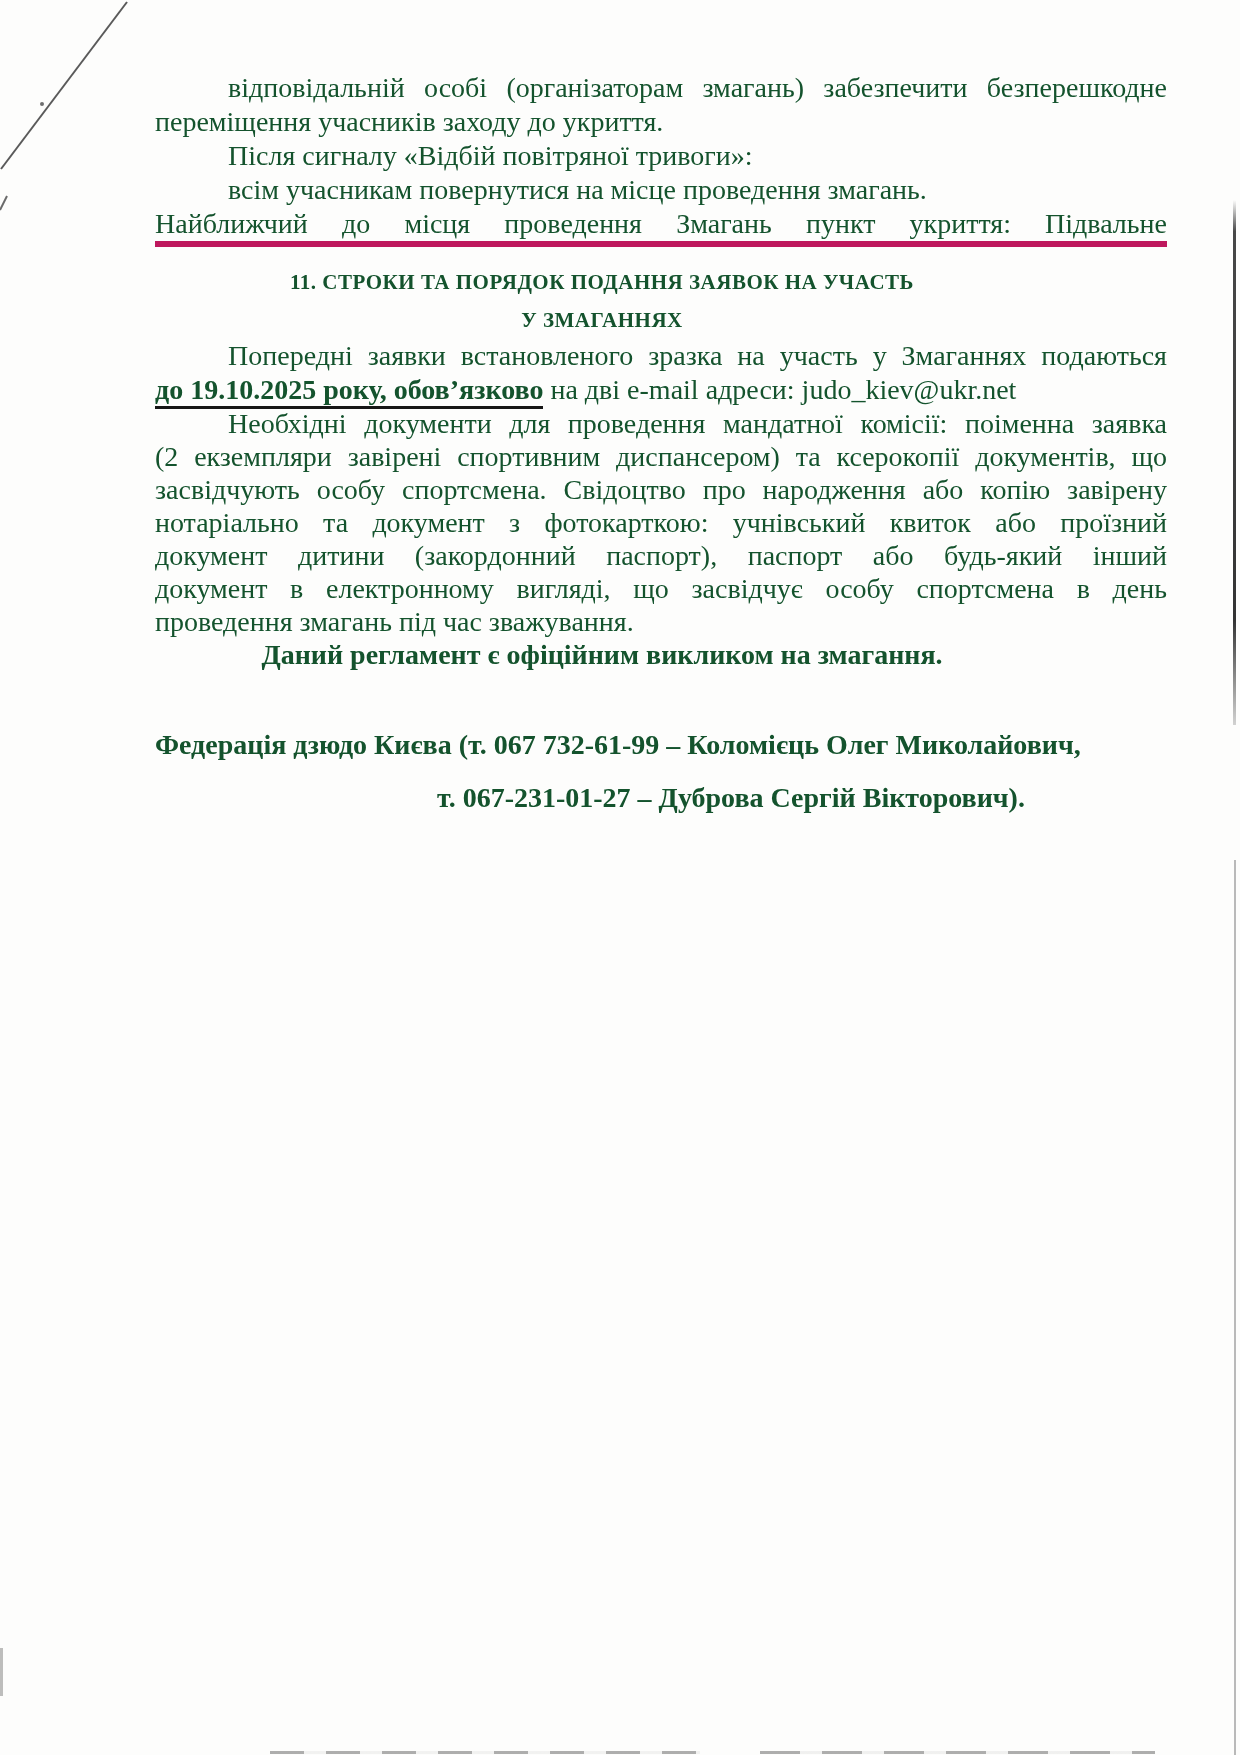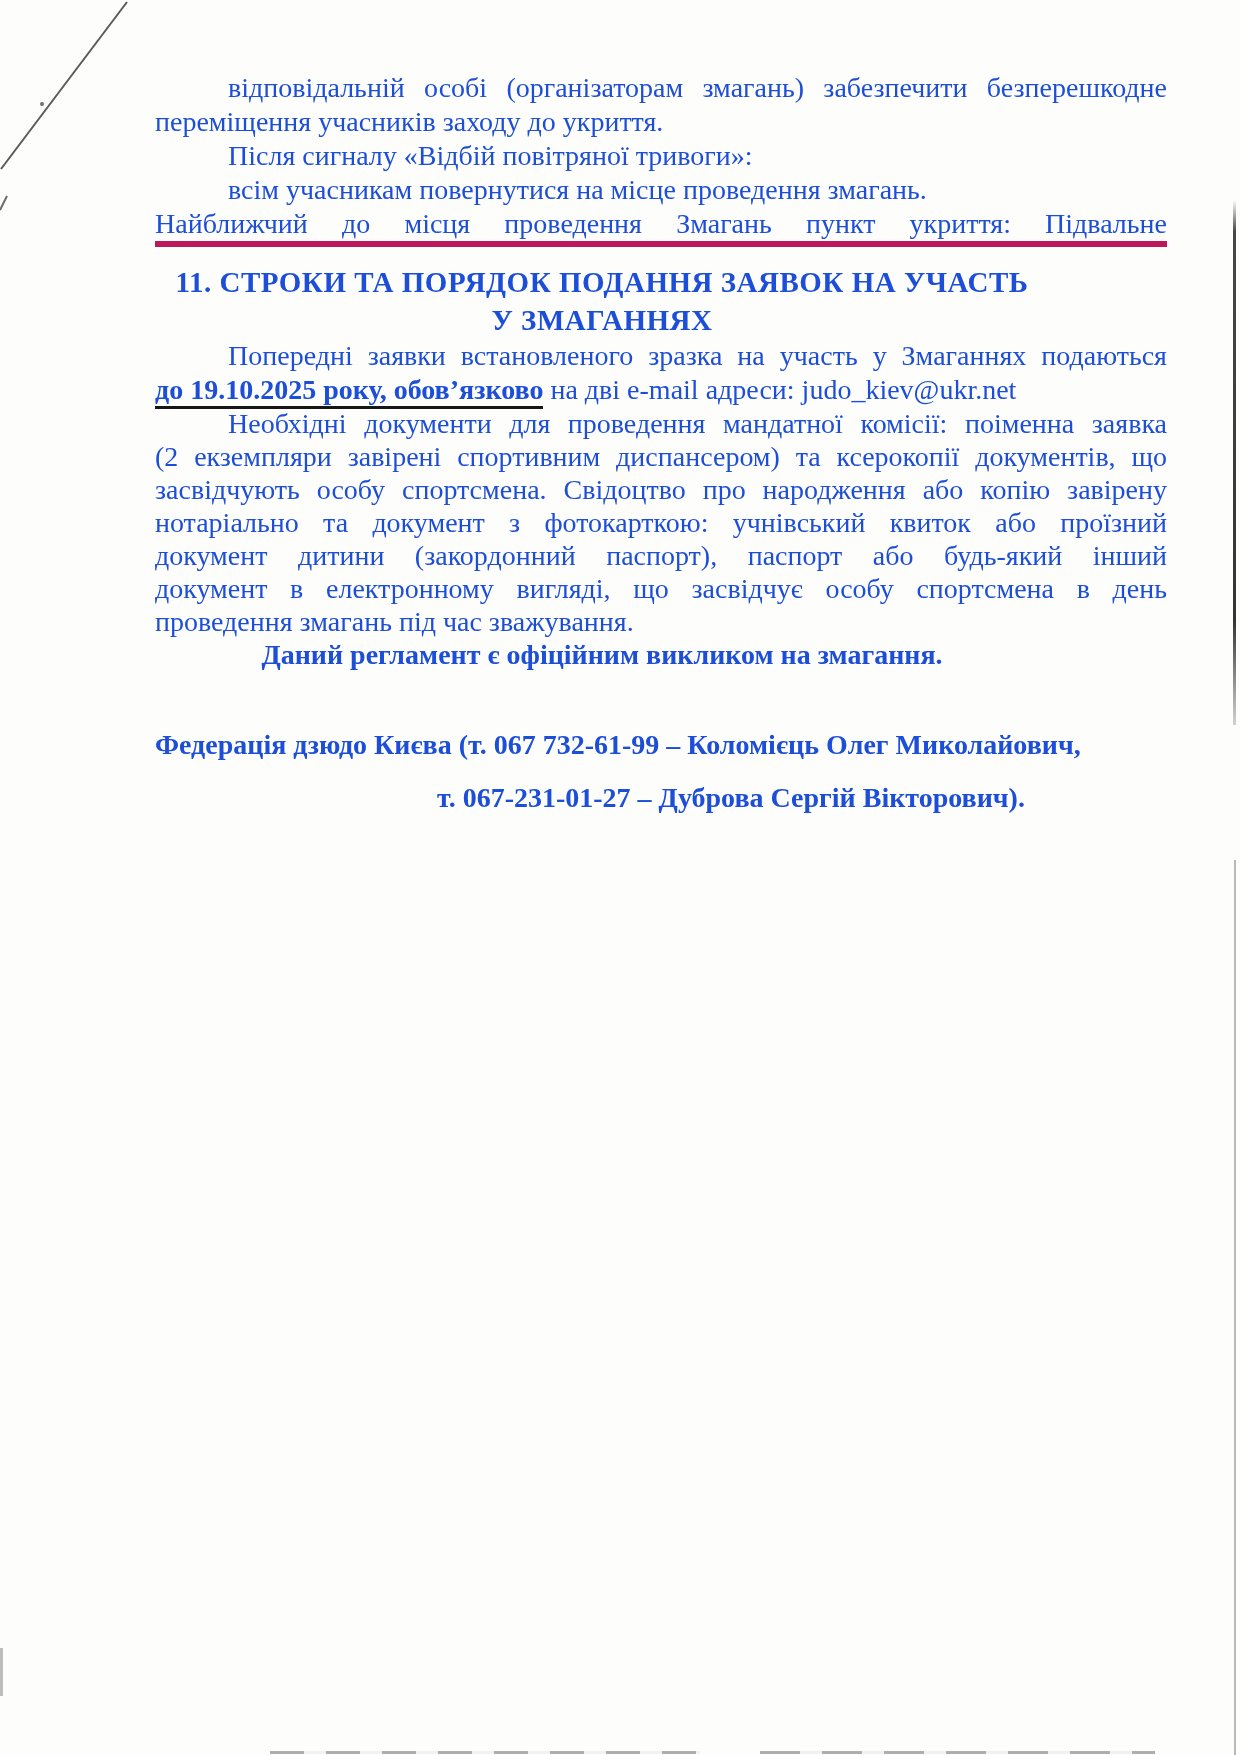--- a/index.html
+++ b/index.html
@@ -4,39 +4,39 @@
 <style>
   html,body { margin:0; padding:0; }
   body { background:#e8e8e8; }
   .page {
     position:relative;
     width:1240px; height:1755px;
     margin:0 auto;
     background:#fdfdfc;
     overflow:hidden;
     font-family:"Liberation Serif","DejaVu Serif",serif;
-    color:#1d4ed8;
+    color:#14532d;
   }
   .content {
     position:absolute; left:155px; top:71px; width:1012px;
     font-size:28px; line-height:34px;
   }
   .line { white-space:normal; }
   .indent { text-indent:73px; }
   .just { text-align:justify; text-align-last:justify; }
   .docs .line { line-height:33px; }
   .u-full { border-bottom:6px solid #be185d; }
   .u-span { border-bottom:2px solid #2a2a2a; padding-bottom:1px; }
   .bold-u { font-weight:700; border-bottom:3px solid #161616; padding-bottom:1px; }
   .heading {
     margin-top:16px;
     padding-right:118px;
     text-align:center;
     font-weight:700;
-    font-size:29px; line-height:38px;
+    font-size:21px; line-height:38px;
     letter-spacing:0.5px;
   }
   .email-line { text-align:right; padding-right:14px; }
   .center-bold {
     padding-right:118px;
     text-align:center;
     font-weight:700;
   }
   .fed { margin-top:56px; font-weight:700; }
   .fed-l2 { text-indent:282px; margin-top:19px; }

